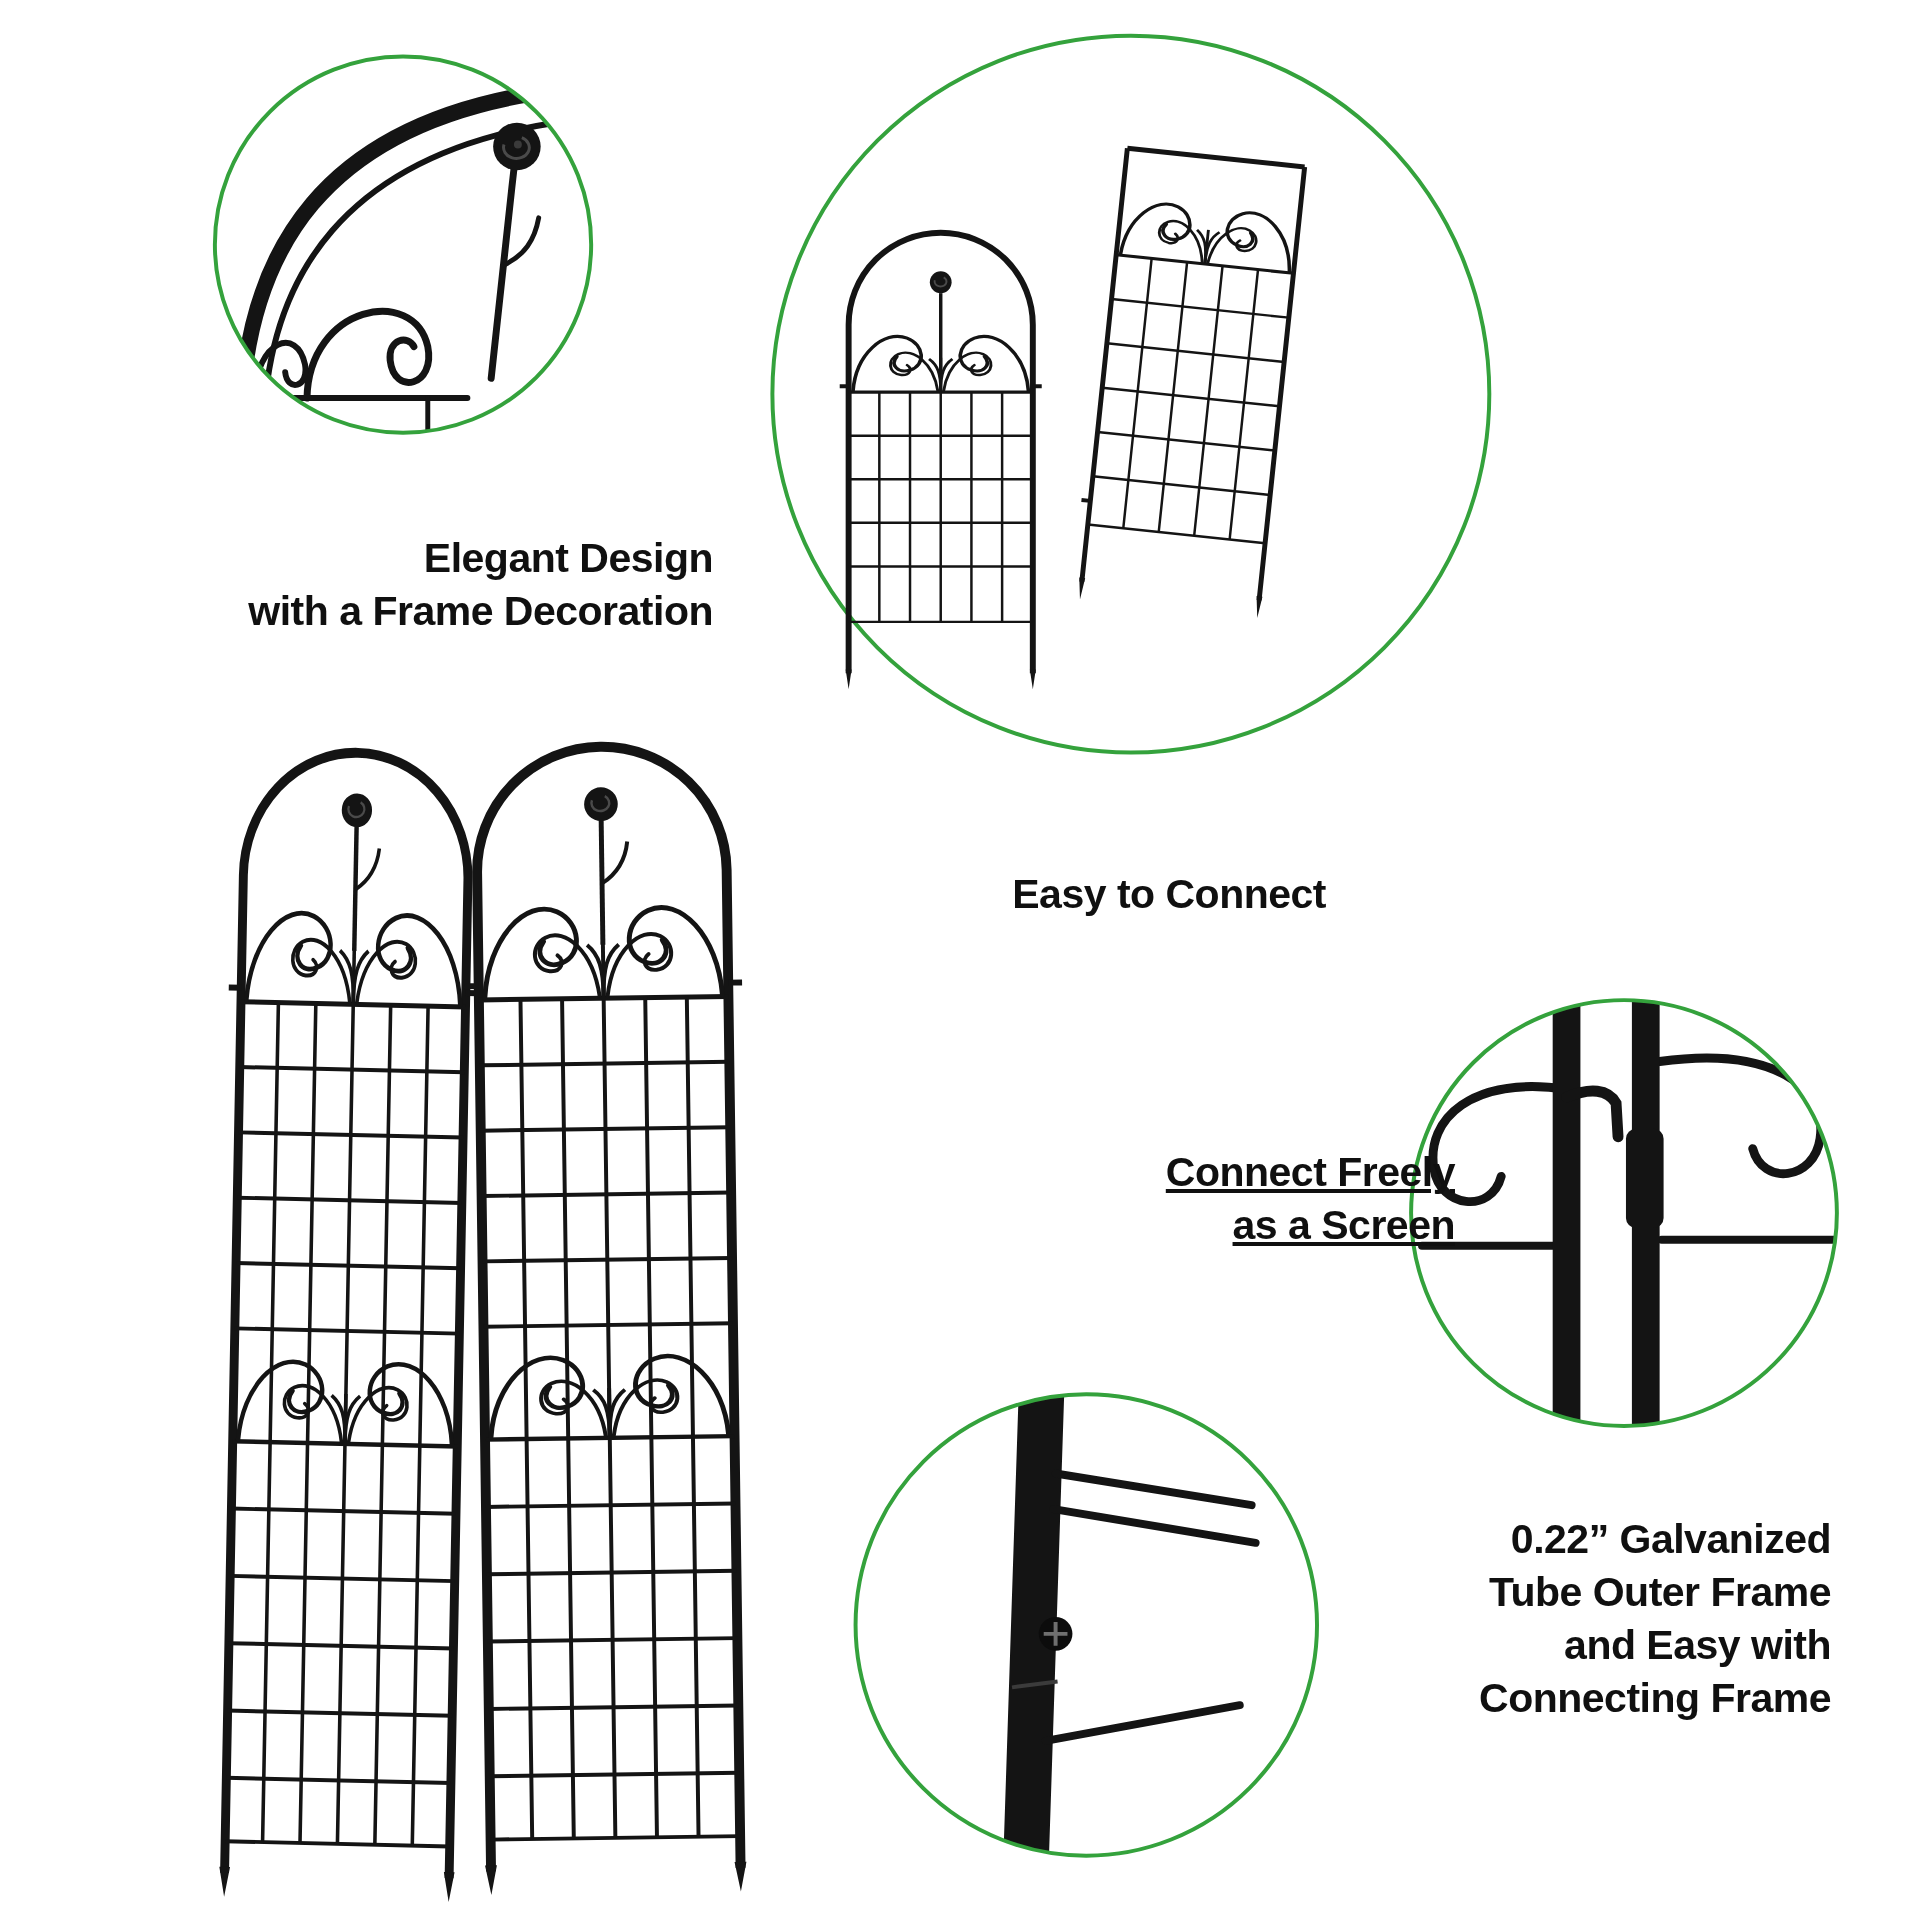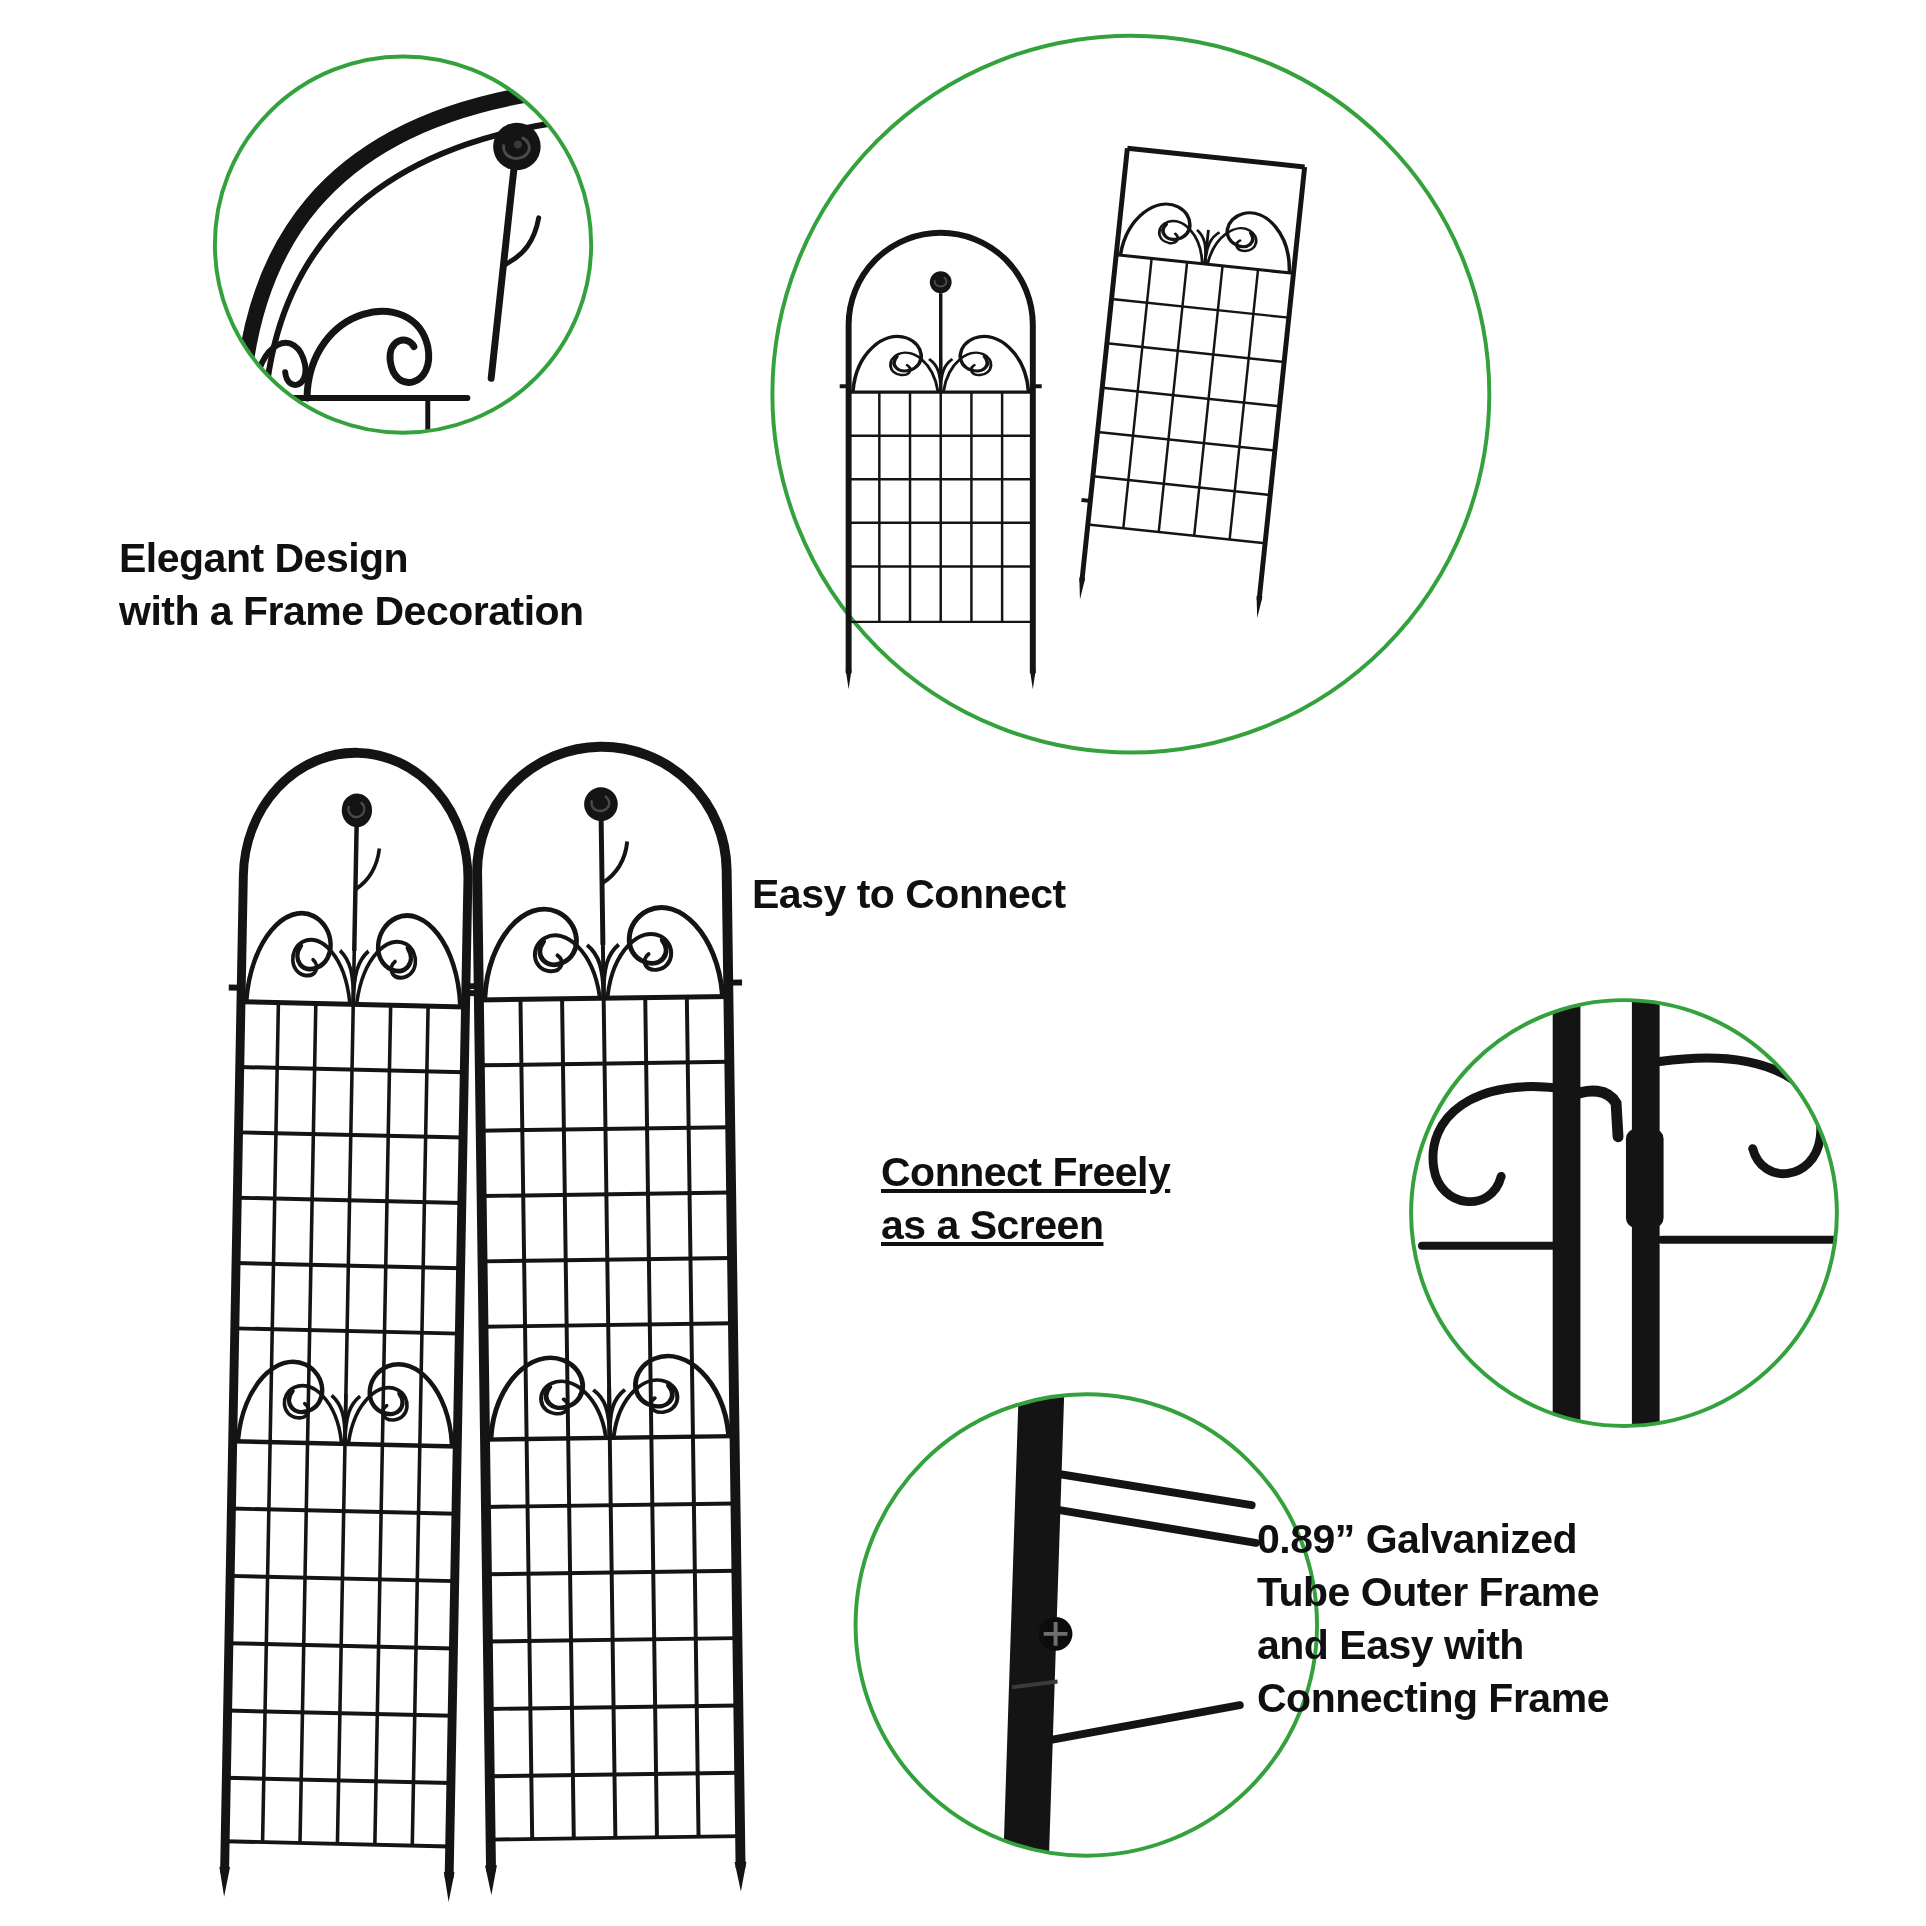--- a/index.html
+++ b/index.html
@@ -1,19 +1,19 @@
 <!DOCTYPE html>
 <html><head>
 <meta charset="utf-8">
 <style>
   html,body{margin:0;padding:0;background:#ffffff;}
   body{width:1927px;height:1927px;font-family:"Liberation Sans",sans-serif;}
   .stage{position:relative;width:1927px;height:1927px;background:#ffffff;overflow:hidden;}
   .art{position:absolute;left:0;top:0;}
-  .caption{position:absolute;text-align:left;font-weight:700;color:#101010;font-size:41px;line-height:53px;letter-spacing:-0.5px;}
+  .caption{position:absolute;text-align:right;font-weight:700;color:#101010;font-size:41px;line-height:53px;letter-spacing:-0.5px;}
   .caption .ln{display:block;white-space:nowrap;}
   #cap-elegant{left:119px;top:532px;width:594px;}
   #cap-parts{left:752px;top:868px;width:574px;}
   #cap-screen{left:881px;top:1146px;width:574px;text-decoration:underline;}
   #cap-tube{left:1257px;top:1513px;width:574px;}
 </style>
 </head>
 <body>
 
 <div class="stage">
@@ -146,20 +146,20 @@
   <div class="caption" id="cap-parts">
     <span class="ln">Easy to Connect</span>
   </div>
 
   <div class="caption" id="cap-screen">
     <span class="ln">Connect Freely</span>
     <span class="ln">as a Screen</span>
   </div>
 
   <div class="caption" id="cap-tube">
-    <span class="ln">0.89” Galvanized</span>
+    <span class="ln">0.22” Galvanized</span>
     <span class="ln">Tube Outer Frame</span>
     <span class="ln">and Easy with</span>
     <span class="ln">Connecting Frame</span>
   </div>
 
 </div>
 
 
 </body></html>

